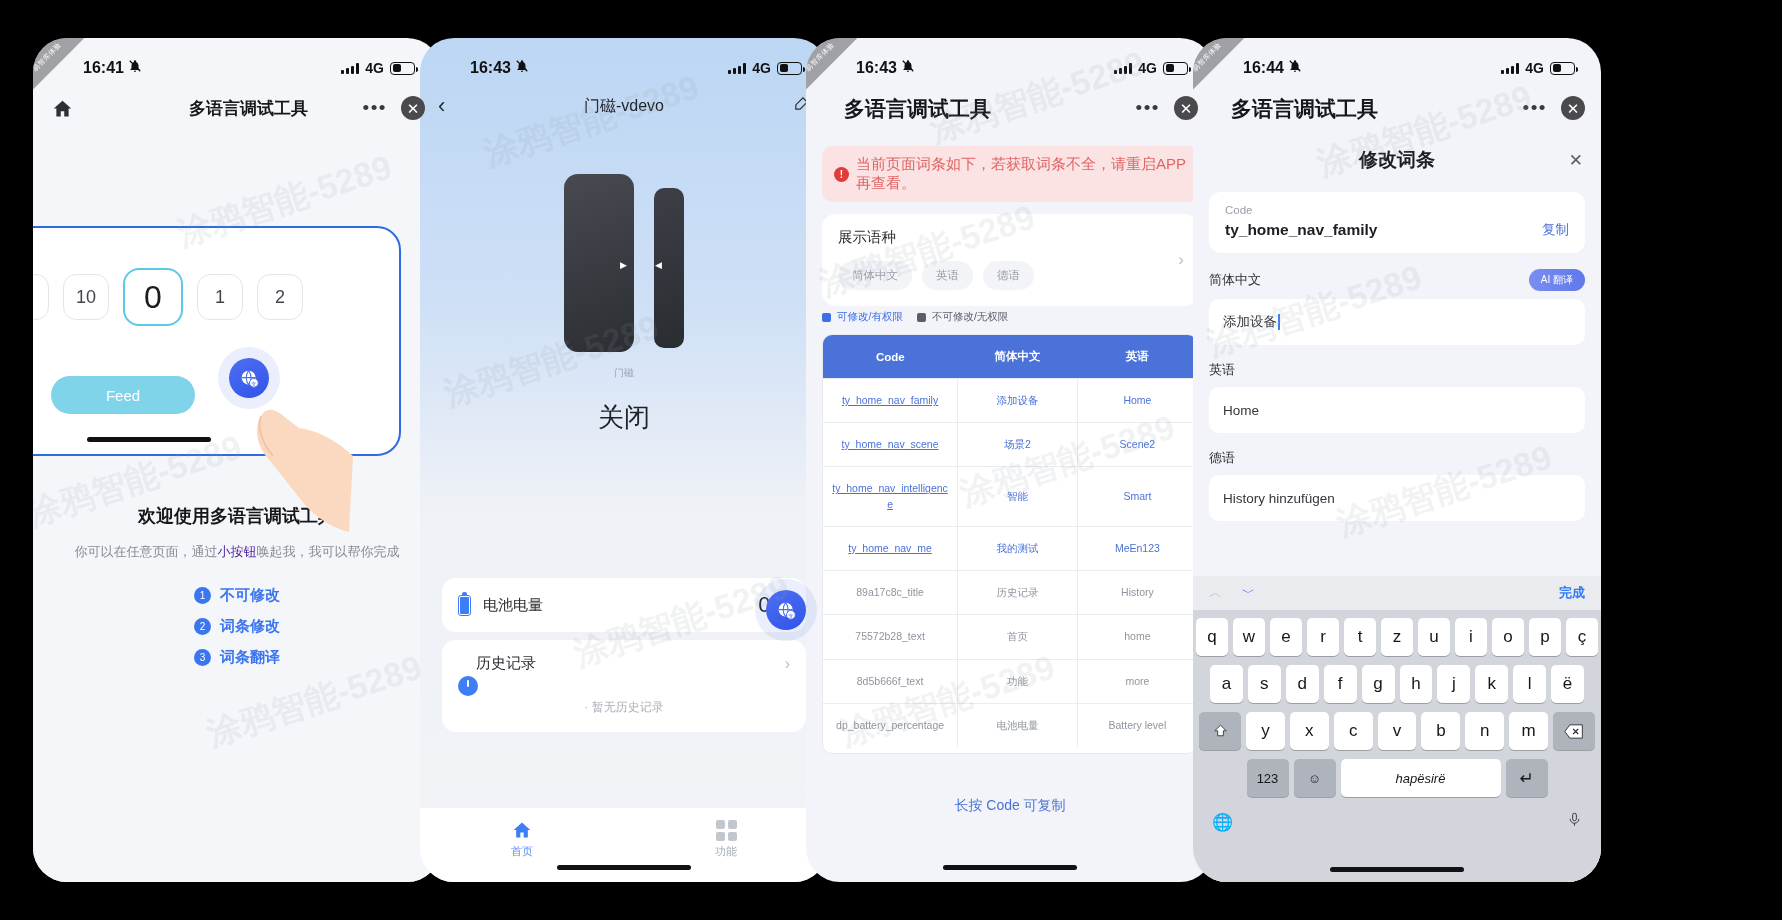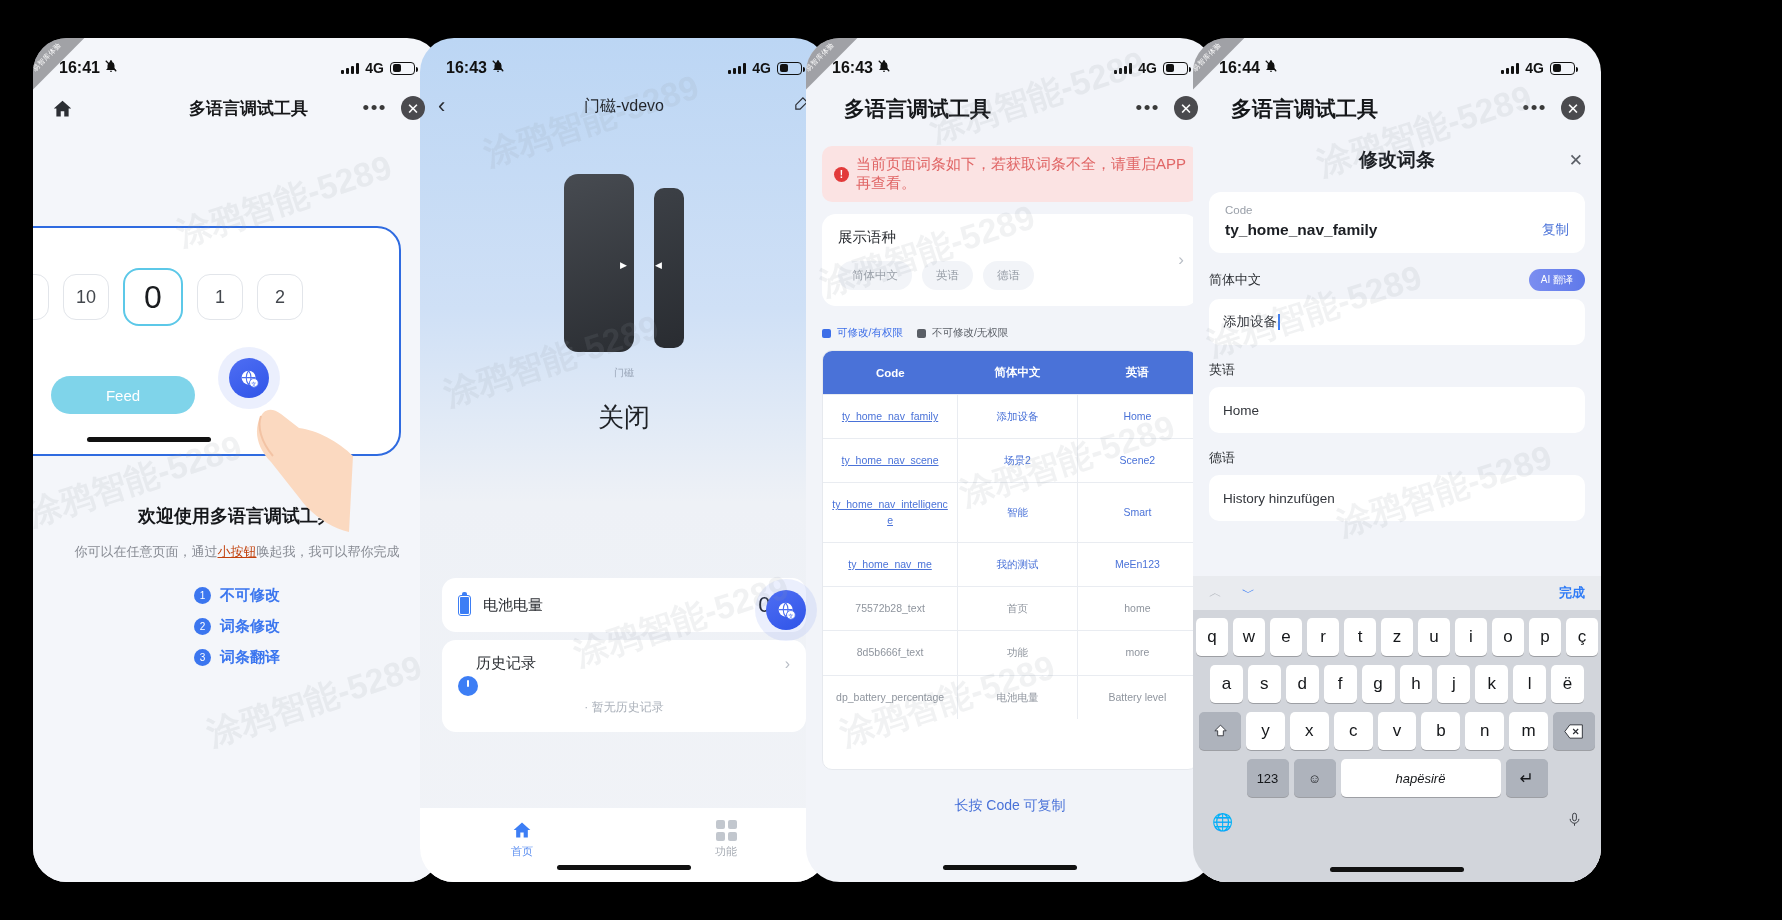--- a/index.html
+++ b/index.html
@@ -44,21 +44,21 @@
   }
 
   
   .statusbar {
     height: 46px; display: flex; align-items: center;
     justify-content: space-between;
     padding: 14px 26px 0 26px;
     font-size: 16px; font-weight: bold; color: #111;
     position: relative; z-index: 20;
   }
-  .sb-left { display: flex; align-items: center; gap: 4px; }
+  .sb-left { display: flex; align-items: center; gap: 4px; margin-left: 24px; }
   .sb-right { display: flex; align-items: center; gap: 6px; font-size: 14px; }
   .bars { display: flex; align-items: flex-end; gap: 2px; height: 11px; }
   .bars i { display: block; width: 3px; background: #111; border-radius: 1px; }
   .bars i:nth-child(1) { height: 4px; }
   .bars i:nth-child(2) { height: 6px; }
   .bars i:nth-child(3) { height: 8px; }
   .bars i:nth-child(4) { height: 11px; }
   .batt {
     width: 25px; height: 13px; border: 1.6px solid #111; border-radius: 4px;
     position: relative; padding: 1.5px;
@@ -137,21 +137,21 @@
     width: 110px; height: 140px; z-index: 26;
   }
   .welcome {
     position: absolute; left: 0; right: 0; top: 372px;
     text-align: center; padding: 0 26px;
   }
   .welcome h2 { font-size: 18px; color: #15171a; font-weight: bold; }
   .welcome p {
     margin-top: 14px; font-size: 13px; color: #878b93; line-height: 1.55;
   }
-  .welcome p b { color: #c2410c; font-weight: normal; text-decoration: underline; }
+  .welcome p b { color: #4c1d95; font-weight: normal; }
   .steps { margin-top: 24px; display: inline-block; text-align: left; }
   .step { display: flex; align-items: center; gap: 9px; margin-bottom: 12px; }
   .stepnum {
     width: 17px; height: 17px; border-radius: 50%; background: #3b76ef;
     color: #fff; font-size: 10px;
     display: flex; align-items: center; justify-content: center;
   }
   .steptxt { font-size: 15px; color: #3b76ef; font-weight: bold; }
   .homebar {
     position: absolute; left: 50%; transform: translateX(-50%);
@@ -250,21 +250,21 @@
     margin: 12px 16px 0; background: #fff; border-radius: 14px;
     padding: 14px 16px 16px; position: relative;
   }
   .card3 h3 { font-size: 14.5px; color: #2b2e33; font-weight: normal; }
   .langchips { display: flex; gap: 10px; margin-top: 14px; }
   .chip {
     padding: 7px 14px; border-radius: 16px; background: #f2f4f8;
     font-size: 11.5px; color: #9aa0a9;
   }
   .card3 .chev { position: absolute; right: 14px; top: 50%; transform: translateY(-50%); color: #b9bec6; font-size: 17px; }
-  .legend { display: flex; gap: 14px; margin: 20px 16px 0; align-items: center; }
+  .legend { display: flex; gap: 14px; margin: 4px 16px 0; align-items: center; }
   .lg { display: flex; align-items: center; gap: 6px; font-size: 10.5px; }
   .lgsw { width: 9px; height: 9px; border-radius: 2px; }
   .lg.blue .lgsw { background: #3d6ee8; } .lg.blue span { color: #3d6ee8; }
   .lg.gray .lgsw { background: #5a5e66; } .lg.gray span { color: #5a5e66; }
   .tablewrap {
     margin: 10px 16px 0; border-radius: 10px; overflow: hidden;
     background: #fff; border: 1px solid #e6e9ee;
     height: 420px;
   }
   table.terms { width: 100%; border-collapse: collapse; table-layout: fixed; }
@@ -655,20 +655,25 @@
             <td>ty_home_nav_intelligence</td>
             <td>智能</td>
             <td>Smart</td>
           </tr>
           <tr class="editable">
             <td>ty_home_nav_me</td>
             <td>我的测试</td>
             <td>MeEn123</td>
           </tr>
           <tr>
+            <td>89a17c8c_title</td>
+            <td>历史记录</td>
+            <td>History</td>
+          </tr>
+          <tr>
             <td>75572b28_text</td>
             <td>首页</td>
             <td>home</td>
           </tr>
           <tr>
             <td>8d5b666f_text</td>
             <td>功能</td>
             <td>more</td>
           </tr>
           <tr>

